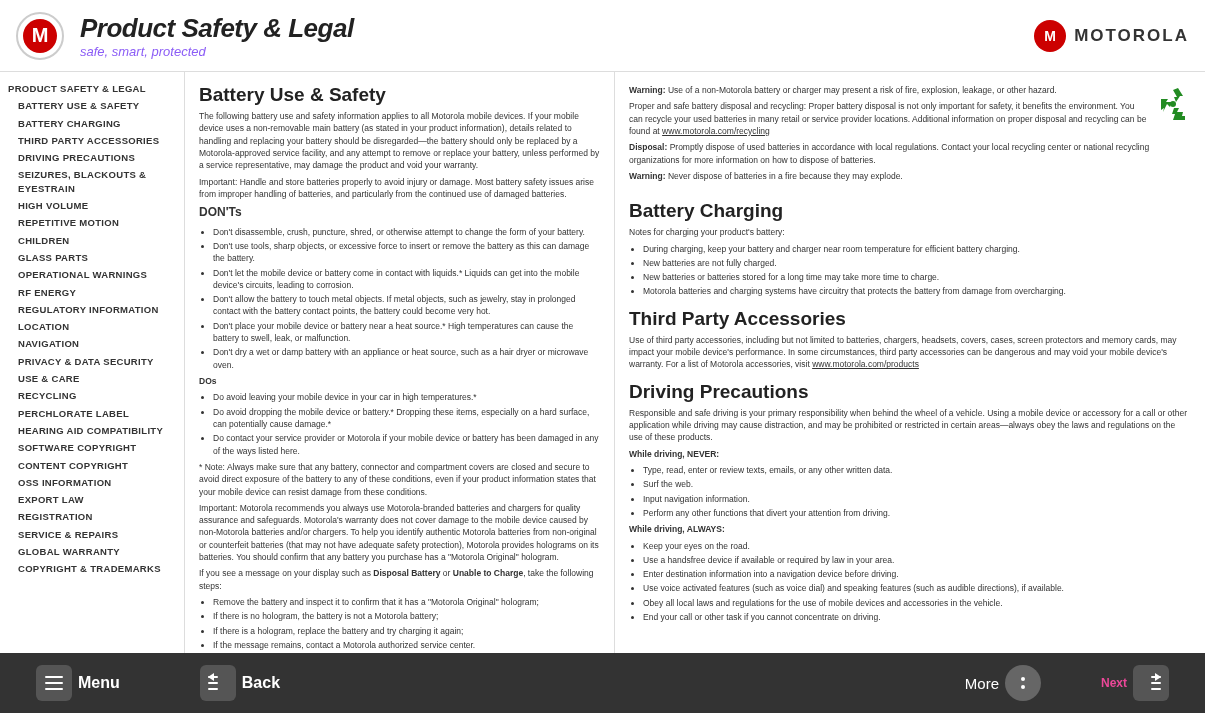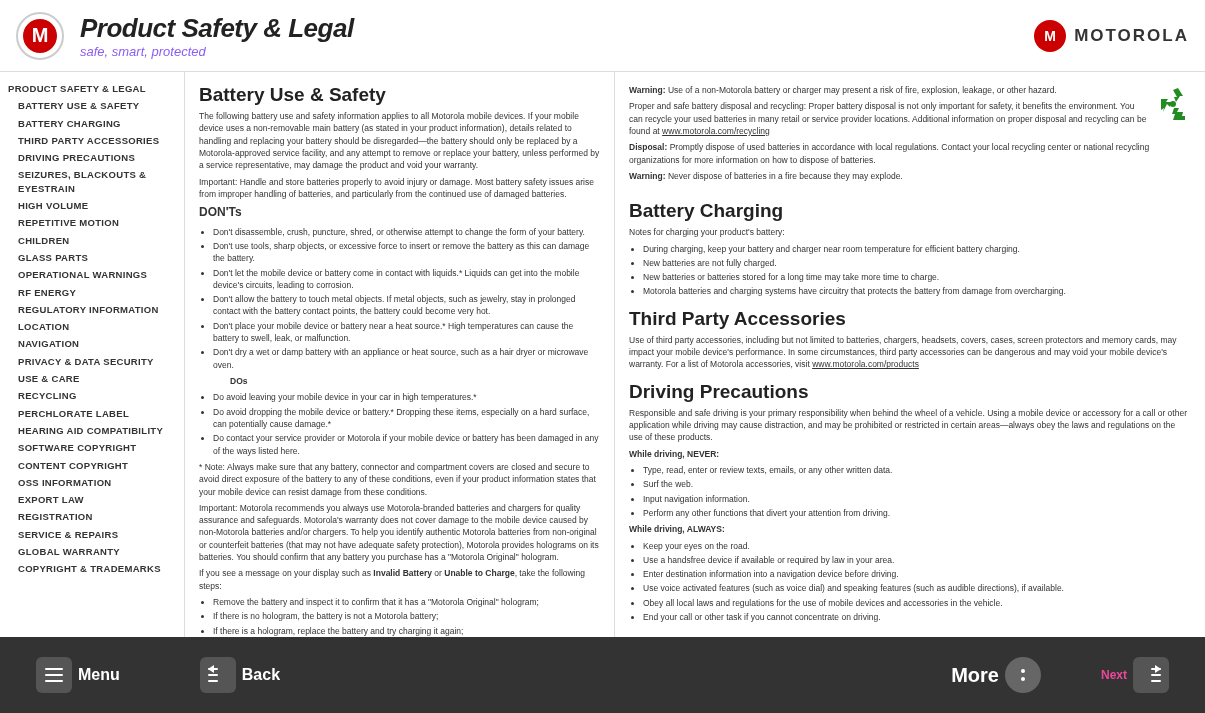--- a/index.html
+++ b/index.html
@@ -136,33 +136,32 @@
       text-decoration: underline;
     }
 
     .donts-label {
       font-weight: bold;
       font-size: 12px;
     }
     .dos-label {
       font-weight: bold;
       font-size: 8.5px;
-      margin-left: 31px;
     }
 
     
     .recycle-icon-container {
       float: right;
       margin-left: 8px;
       margin-top: 2px;
     }
 
     
     .bottom-bar {
-      height: 76px;
+      height: 60px;
       background: #333;
       display: flex;
       align-items: center;
       padding: 0 16px;
       gap: 0;
       position: relative;
     }
     .nav-btn {
       display: flex;
       align-items: center;
@@ -193,22 +192,22 @@
     }
     .more-btn {
       display: flex;
       align-items: center;
       gap: 6px;
       color: white;
       cursor: pointer;
       padding: 8px 20px;
     }
     .more-btn-label {
-      font-size: 20px;
-      font-weight: bold;
+      font-size: 15px;
+      font-weight: normal;
       color: white;
       text-align: right;
     }
     .more-btn-icon {
       width: 36px;
       height: 36px;
       background: #666;
       border-radius: 50%;
       display: flex;
       align-items: center;
@@ -344,21 +343,21 @@
         <p class="dos-label">DOs</p>
         <ul>
           <li>Do avoid leaving your mobile device in your car in high temperatures.*</li>
           <li>Do avoid dropping the mobile device or battery.* Dropping these items, especially on a hard surface, can potentially cause damage.*</li>
           <li>Do contact your service provider or Motorola if your mobile device or battery has been damaged in any of the ways listed here.</li>
         </ul>
         <p>* Note: Always make sure that any battery, connector and compartment covers are closed and secure to avoid direct exposure of the battery to any of these conditions, even if your product information states that your mobile device can resist damage from these conditions.</p>
         <p>Important: Motorola recommends you always use Motorola-branded batteries and chargers for quality assurance and safeguards. Motorola's warranty does not cover damage to the mobile device caused by non-Motorola batteries and/or chargers. To help you identify authentic Motorola batteries from non-original or counterfeit batteries (that may not have adequate safety protection), Motorola provides holograms on its batteries. You should confirm that any battery you purchase has a "Motorola Original" hologram.</p>
         <p>
           <span>If you see a message on your display such as</span>
-          <span style="font-weight:bold;">Invalid Battery</span>
+          <span style="font-weight:bold;">Disposal Battery</span>
           <span>or</span>
           <span style="font-weight:bold;">Unable to Charge</span><span>, take the following steps:</span>
         </p>
         <ul>
           <li>Remove the battery and inspect it to confirm that it has a "Motorola Original" hologram;</li>
           <li>If there is no hologram, the battery is not a Motorola battery;</li>
           <li>If there is a hologram, replace the battery and try charging it again;</li>
           <li>If the message remains, contact a Motorola authorized service center.</li>
         </ul>
       </div>

